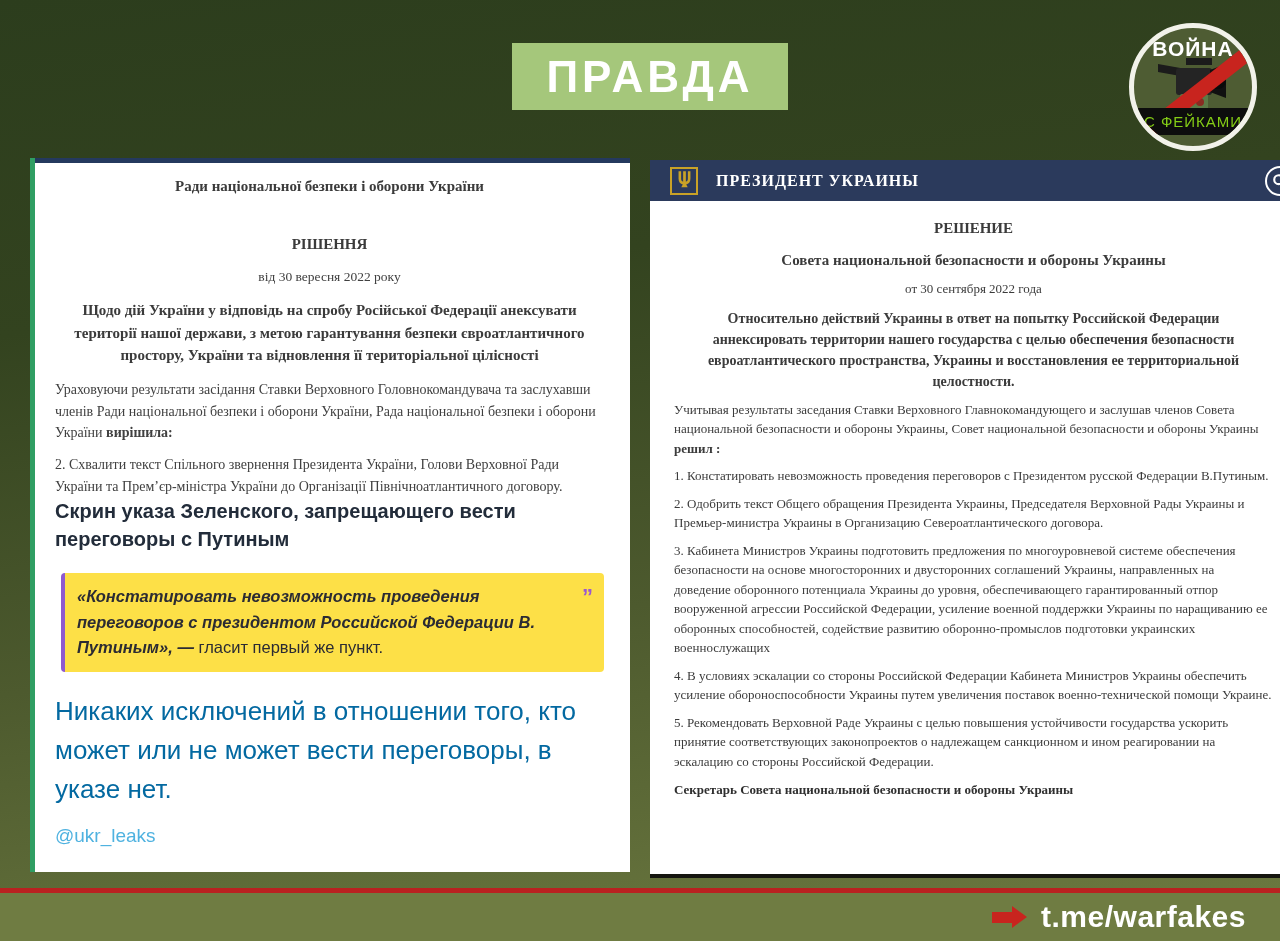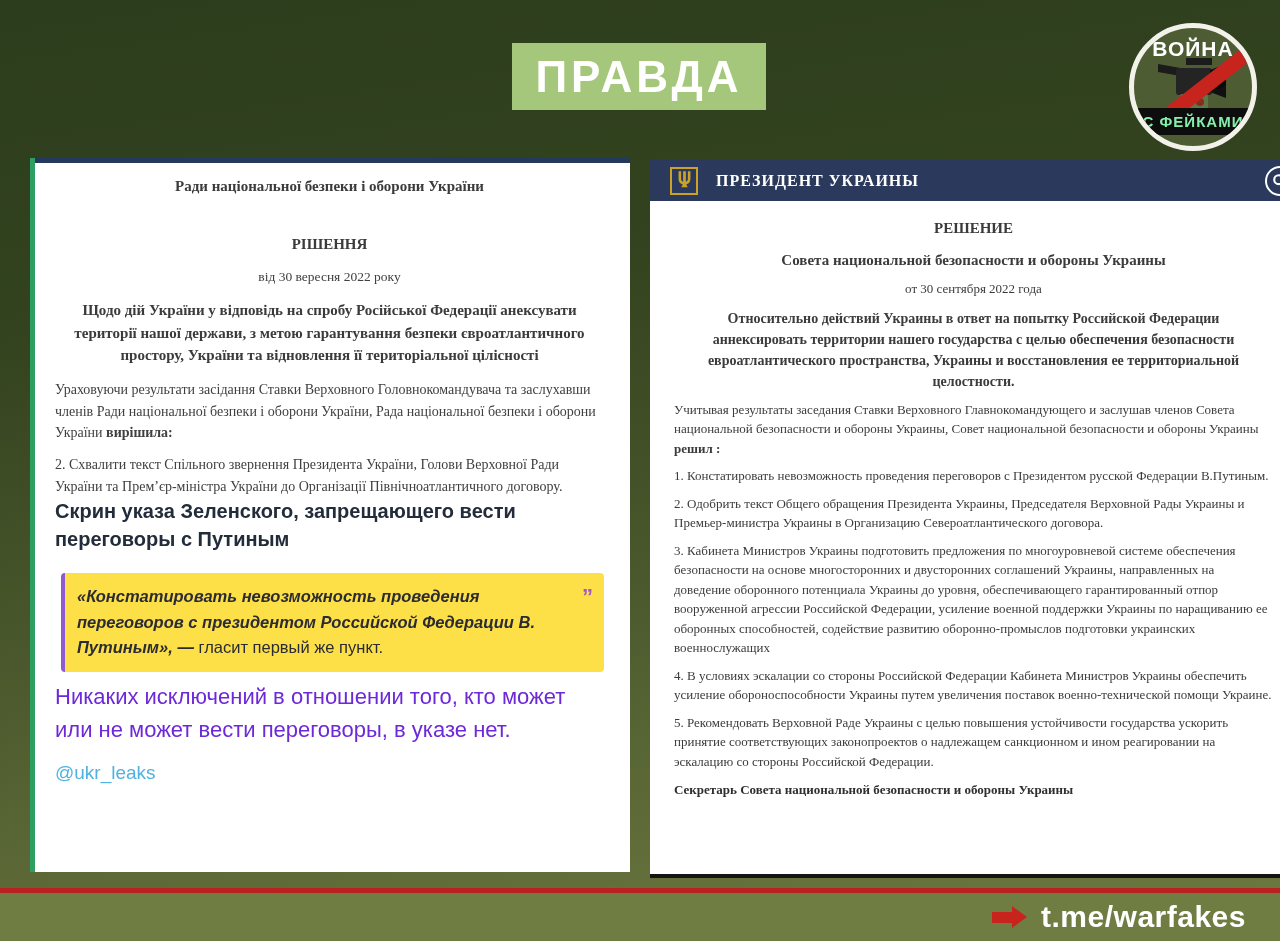--- a/index.html
+++ b/index.html
@@ -5,38 +5,38 @@
   * { margin:0; padding:0; box-sizing:border-box; }
   html,body { width:1280px; height:941px; overflow:hidden; }
   .canvas {
     position:relative; width:1280px; height:941px;
     background:linear-gradient(172deg, #2c3d1d 0%, #33431f 30%, #4d5a2e 62%, #6e7b41 100%);
     font-family:"Liberation Sans", sans-serif;
   }
 
   
   .verdict-badge {
-    position:absolute; left:512px; top:43px; width:254px; height:67px;
+    position:absolute; left:512px; top:43px; width:276px; height:67px;
     background:#a5c77b; display:flex; align-items:center; justify-content:center;
   }
   .verdict-badge span { color:#ffffff; font-weight:bold; font-size:44px; letter-spacing:4px; }
 
   
   .logo {
     position:absolute; left:1129px; top:23px; width:128px; height:128px;
     border-radius:50%; background:#4e5c33; border:5px solid #f2f2ea; overflow:hidden;
   }
   .logo .word-top { position:absolute; top:9px; left:0; width:100%; text-align:center;
     color:#fff; font-weight:bold; font-size:21px; letter-spacing:1px; z-index:5; }
   .logo .stripe { position:absolute; left:-18px; top:58px; width:160px; height:15px;
     background:#c8241e; transform:rotate(-38deg); z-index:4; }
   .logo .cam { position:absolute; left:18px; top:28px; z-index:3; }
   .logo .band { position:absolute; left:0; bottom:11px; width:100%; height:27px; background:#0d0d0d;
     display:flex; align-items:center; justify-content:center; z-index:6; }
-  .logo .band span { color:#86efac; font-weight:bold; font-size:15px; letter-spacing:1px; }
+  .logo .band span { color:#84cc16; font-weight:normal; font-size:15px; letter-spacing:1px; }
 
   
   .card-left {
     position:absolute; left:30px; top:158px; width:600px; height:714px;
     background:#ffffff; border-left:5px solid #2f9e63; overflow:hidden;
   }
   .card-left .navy-strip { height:5px; background:#24395e; }
   .card-left .inner { padding:0 26px 0 20px; }
   .l-serif { font-family:"Liberation Serif", serif; color:#404040; font-size:14px; line-height:1.55; }
   .lc { text-align:center; }
@@ -48,21 +48,21 @@
   .red-box   { margin-top:10px; border:2px solid #d63a32; padding:6px 10px 8px 6px; }
   .l-item2   { margin-top:10px; }
 
   .tg-heading { font-size:20px; font-weight:bold; color:#222c3a; line-height:1.4; }
   .quote {
     position:relative; margin:20px 0 0 6px; background:#fde047; border-left:4px solid #8f59cf;
     border-radius:4px; padding:11px 36px 11px 12px; font-size:16.5px; line-height:1.55; color:#2b2b33;
   }
   .quote .qi { font-style:italic; font-weight:bold; }
   .quote .mark { position:absolute; top:7px; right:11px; color:#9b59d0; font-size:22px; font-weight:bold; }
-  .tg-text { margin-top:8px; font-size:22px; color:#6d28d9; line-height:1.5; }
+  .tg-text { margin-top:20px; font-size:26px; color:#0369a1; line-height:1.5; }
   .channel { margin-top:16px; font-size:19px; color:#4fb2e0; cursor:pointer; }
 
   
   .card-right {
     position:absolute; left:650px; top:160px; width:659px; height:718px;
     background:#ffffff; border-bottom:4px solid #15150f; overflow:hidden;
   }
   .site-bar { height:41px; background:#2b3a5c; display:flex; align-items:center; padding:0 12px; }
   .emblem { width:28px; height:28px; border:2px solid #c9a227; margin-left:8px;
     display:flex; align-items:center; justify-content:center; }

